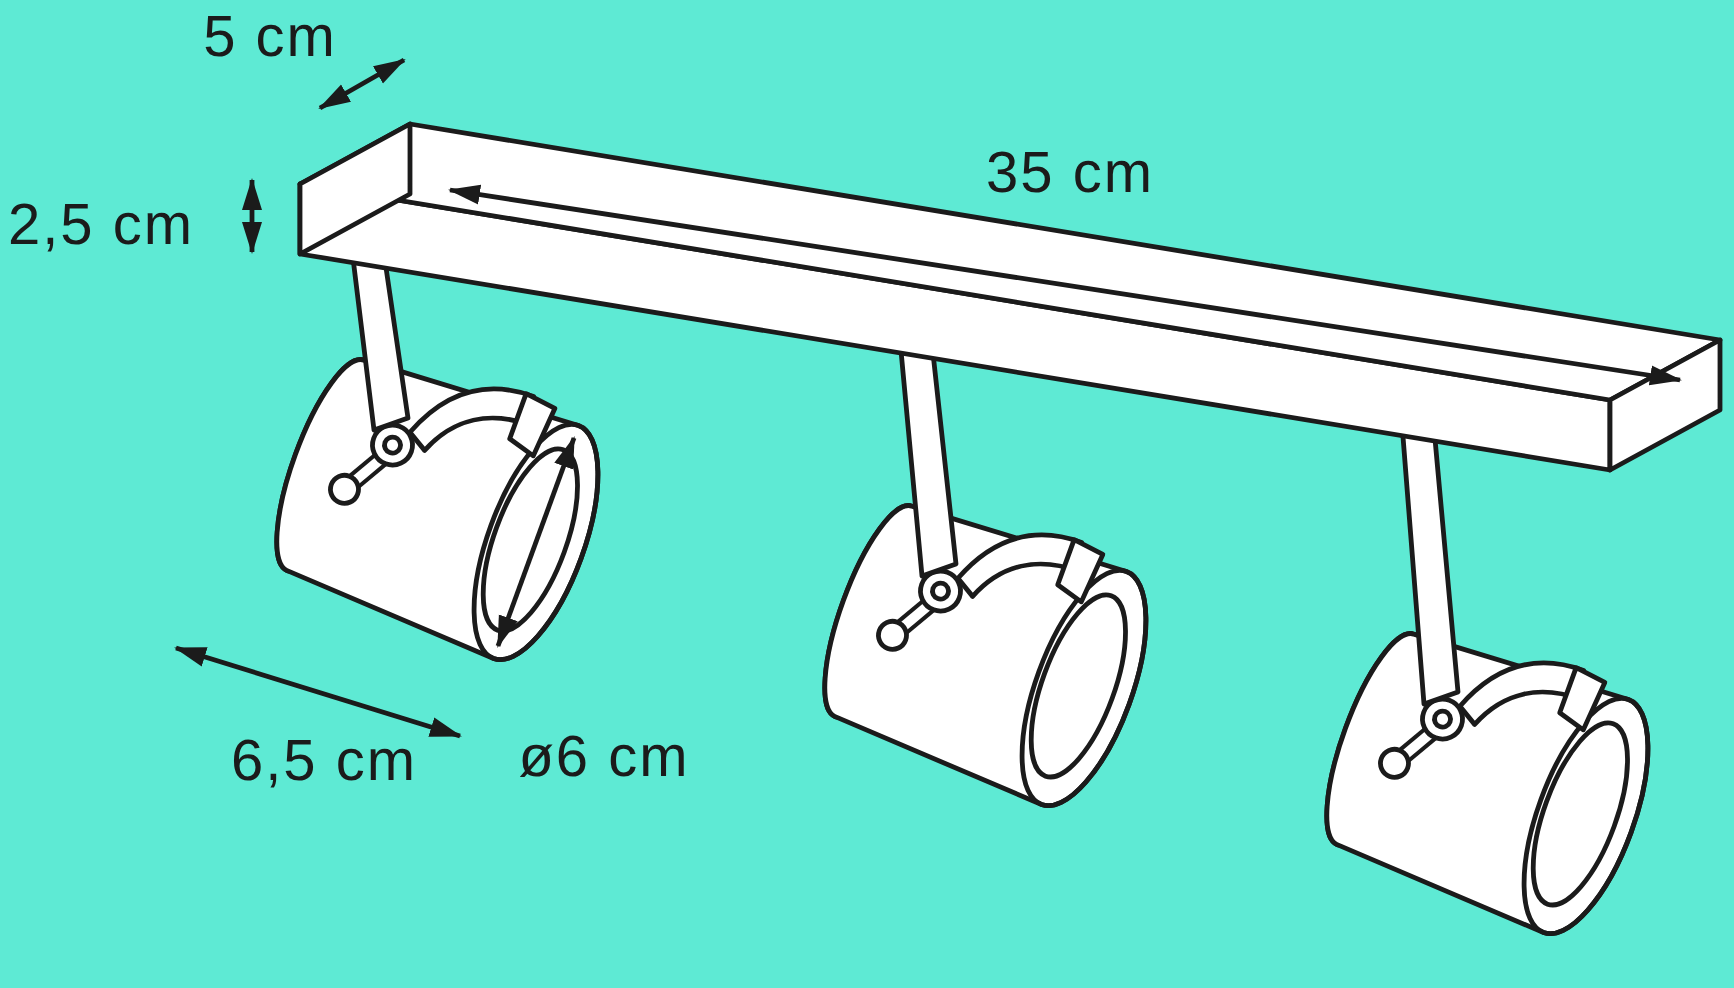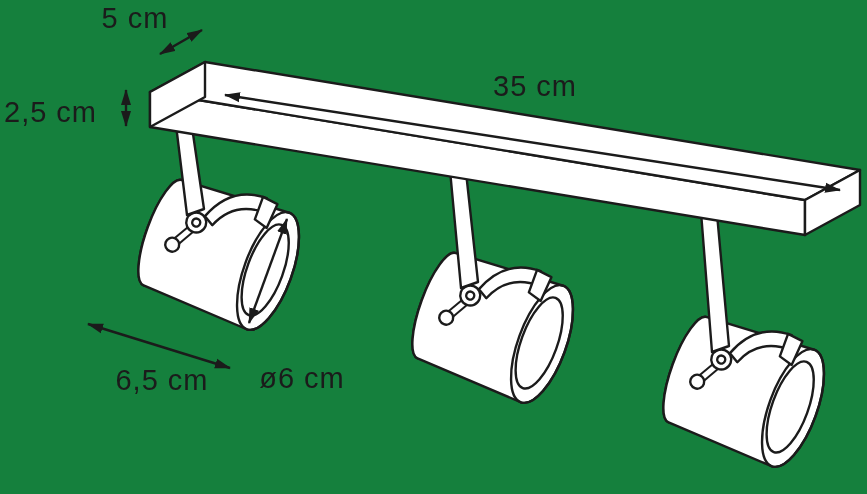--- a/index.html
+++ b/index.html
@@ -4,21 +4,21 @@
 <style>
   html, body {
     margin: 0;
     padding: 0;
     background: #ffffff;
   }
   .stage {
     position: relative;
     width: 867px;
     height: 494px;
-    background: #15803d;
+    background: #5eead4;
     overflow: hidden;
     font-family: "Liberation Sans", sans-serif;
   }
   svg { display: block; }
   .ln {
     fill: none;
     stroke: #1b1b1b;
     stroke-width: 2.4;
     stroke-linejoin: round;
     stroke-linecap: round;

